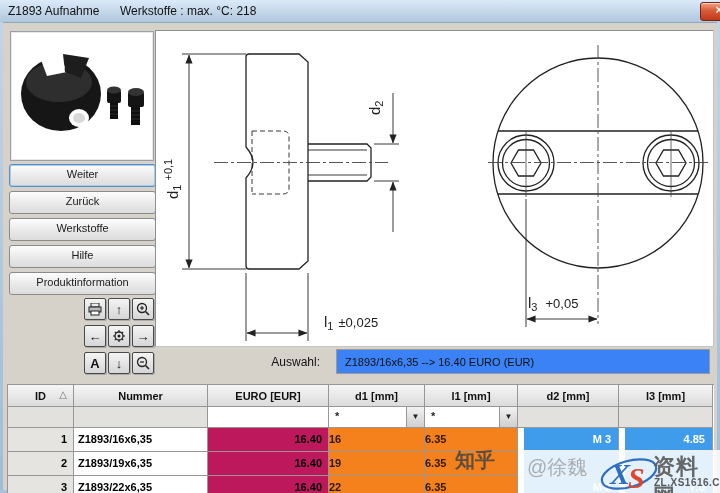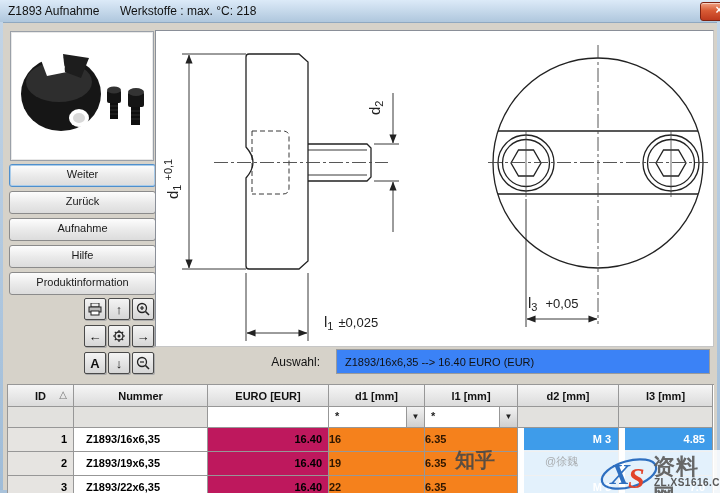--- a/index.html
+++ b/index.html
@@ -54,29 +54,29 @@
     display:flex;align-items:center;justify-content:center;position:relative;cursor:pointer;}
   .sortg{position:absolute;right:6px;top:4px;font-size:10px;color:#777;font-weight:normal;}
   .fr .td{height:21px;background:#E2E1DE;}
   .fr .td.white{background:#fff;}
   .combo{display:flex;height:100%;background:#fff;}
   .combo .val{flex:1;padding:3px 0 0 6px;color:#222;font-weight:bold;}
   .combo .dd{width:17px;border-left:1px solid #979797;background:linear-gradient(#F2F2F2,#CFCFCF);
     text-align:center;font-size:8px;line-height:19px;color:#222;cursor:pointer;}
   .dr .td{height:24px;line-height:23px;font-weight:bold;color:#000;}
   .td.idc{background:#E6E4E1;text-align:right;padding-right:6px;}
-  .td.numc{background:#fff;padding-left:12px;}
+  .td.numc{background:#fff;padding-left:4px;}
   .td.euc{background:#be185d;text-align:right;padding-right:6px;}
   .td.orc{background:#F5811C;color:#2E1600;text-align:left;padding-right:6px;}
   .td.blc{background:#3E9CEA;color:#fff;text-align:right;padding-right:7px;margin-left:6px;}
 
   
   .wm-zhihu{position:absolute;left:455px;top:447px;font-size:20px;font-weight:bold;color:rgba(70,70,70,.88);z-index:30;}
   .wm-box{position:absolute;left:518px;top:450px;width:202px;height:43px;background:rgba(255,255,255,.86);z-index:25;}
-  .wm-handle{position:absolute;left:545px;top:454px;font-size:11px;color:rgba(150,150,150,.75);z-index:30;}
+  .wm-handle{position:absolute;left:527px;top:454px;font-size:20px;color:rgba(150,150,150,.75);z-index:30;}
   .wm-logo{position:absolute;left:598px;top:448px;z-index:31;}
   .wm-site{position:absolute;left:653px;top:452px;font-size:22px;font-weight:bold;color:rgba(95,95,95,.95);
     letter-spacing:1px;z-index:32;}
   .wm-url{position:absolute;left:654px;top:477px;font-size:10px;font-weight:bold;color:rgba(80,80,80,.95);
     letter-spacing:.5px;z-index:32;}
 </style>
 </head>
 <body>
 
 <div id="app">
@@ -111,21 +111,21 @@
         <rect x="117" y="60" width="16" height="15" rx="2" fill="#141414"></rect>
         <ellipse cx="125" cy="60" rx="8" ry="4" fill="#333"></ellipse>
         <rect x="120" y="75" width="9" height="18" fill="#0f0f0f"></rect>
         <path d="M120,79 h9 M120,83 h9 M120,87 h9" stroke="#2c2c2c" stroke-width="1"></path>
       </g>
     </svg>
   </div>
 
   <div class="side-btn" style="top:191px">Zurück</div>
   <div class="side-btn default" style="top:164px">Weiter</div>
-  <div class="side-btn" style="top:218px">Aufnahme</div>
+  <div class="side-btn" style="top:218px">Werkstoffe</div>
   <div class="side-btn" style="top:245px">Hilfe</div>
   <div class="side-btn" style="top:272px">Produktinformation</div>
 
   <div class="toolgrid">
     <div class="tool">
       <svg width="14" height="13" viewBox="0 0 14 13">
         <rect x="3" y="0" width="8" height="4" fill="none" stroke="#222"></rect>
         <rect x="1" y="4" width="12" height="5" fill="#bbb" stroke="#222"></rect>
         <rect x="3" y="8" width="8" height="4" fill="#fff" stroke="#222"></rect>
       </svg>

